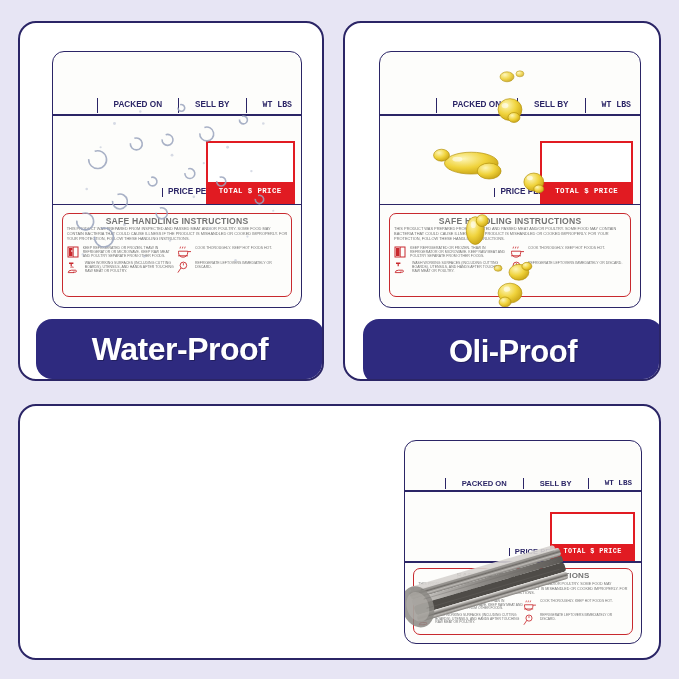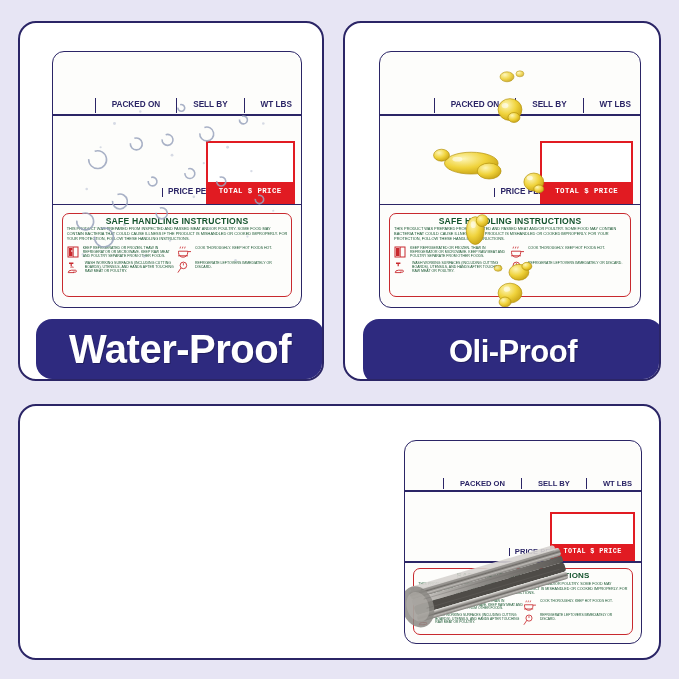--- a/index.html
+++ b/index.html
@@ -35,21 +35,21 @@
     color:#ffffff;
     font-weight:bold;
     letter-spacing:-0.5px;
     white-space:nowrap;
     text-shadow:1px 1px 0 rgba(0,0,0,.25);
   }
   #banner-water{
     left:16px;top:296px;width:288px;height:60px;
     border-radius:16px;justify-content:center;
   }
-  #banner-water span{font-size:40px;text-align:right;}
+  #banner-water span{font-size:32px;text-align:right;}
   #banner-oil{
     left:18px;top:296px;width:300px;height:65px;
     border-radius:16px;justify-content:center;
   }
   #banner-oil span{font-size:31px;}
   #banner-scratch{
     left:-20px;top:84px;width:342px;height:66px;
     border-radius:0 33px 33px 0;justify-content:flex-end;padding-right:30px;
   }
   #banner-scratch span{font-size:31px;}
@@ -80,21 +80,21 @@
   }
   .hdr-cell{
     color:#2b2566;font-weight:bold;
     border-left:1.5px solid #2b2566;
     padding:0 16px;
     line-height:1;
     display:flex;align-items:center;justify-content:center;
     height:82%;
     white-space:nowrap;
   }
-  .hdr-cell:last-child{padding-right:9px;}
+  .hdr-cell:last-child{padding-right:9px;font-family:Liberation Mono, monospace;}
 
   
   .ppl{
     position:absolute;
     color:#2b2566;font-weight:bold;line-height:1;
     border-left:1.5px solid #2b2566;
     padding-left:5px;
     white-space:nowrap;
   }
 
@@ -114,21 +114,21 @@
     display:flex;align-items:center;justify-content:center;
     white-space:nowrap;
   }
 
   
   .shi{
     position:absolute;
     border:1.2px solid #c8292e;
     border-radius:7px;
     box-sizing:border-box;
-    color:#14532d;
+    color:#737373;
     overflow:hidden;
     background:transparent;
   }
   .shi-title{
     text-align:center;font-weight:bold;
     letter-spacing:.2px;line-height:1;
     white-space:nowrap;
   }
   .shi-body{
     line-height:1.22;

